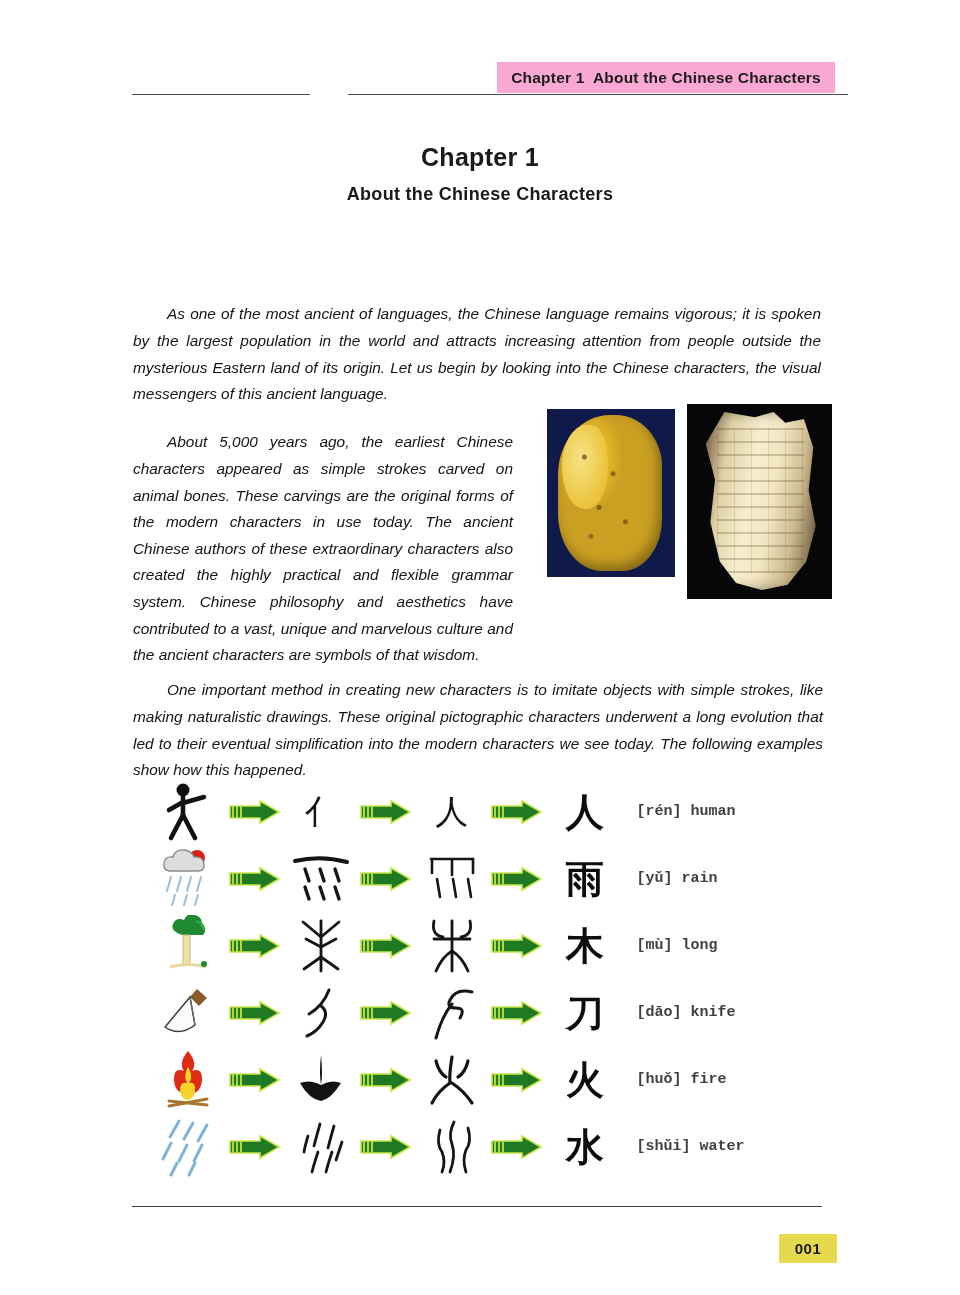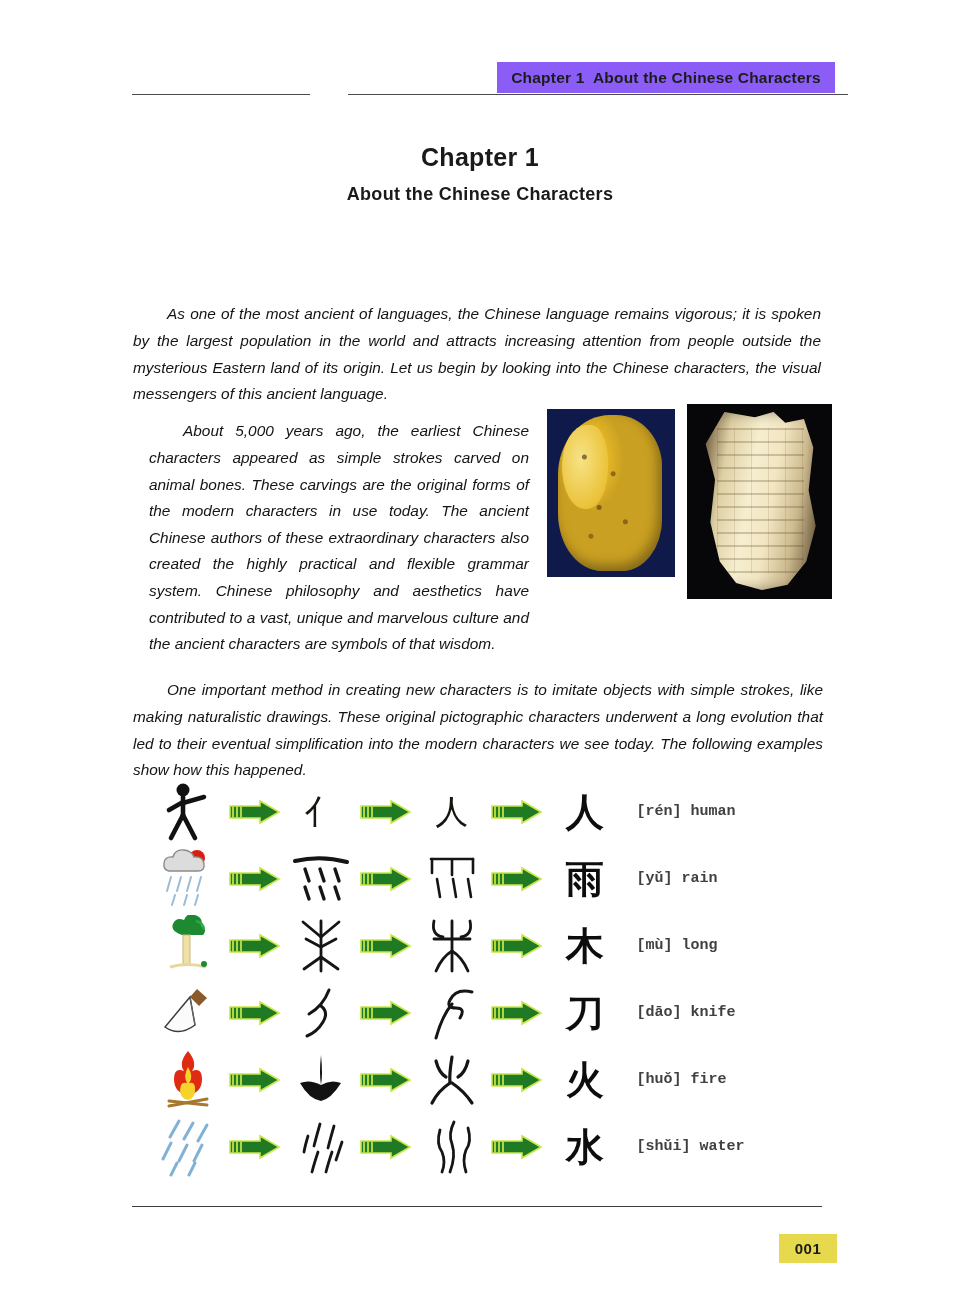--- a/index.html
+++ b/index.html
@@ -30,21 +30,21 @@
   }
   .header-rule.left  { left: 132px; width: 178px; }
   .header-rule.right { left: 348px; width: 500px; }
 
   .header-tab {
     position: absolute;
     left: 497px;
     top: 62px;
     width: 338px;
     height: 31px;
-    background: #8b5cf6;
+    background: #f9a8d4;
     display: flex;
     align-items: center;
     justify-content: center;
   }
   .header-tab-label {
     font-size: 15.5px;
     font-weight: 600;
     letter-spacing: .2px;
     color: #1c1c1c;
     white-space: pre;
@@ -83,23 +83,22 @@
   }
   .para.indent { text-indent: 34px; font-style: italic; }
 
   #para-intro {
     left: 133px;
     top: 286px;
     width: 688px;
   }
   #para-bones {
     left: 133px;
-    top: 403px;
+    top: 414px;
     width: 380px;
-    margin-left: 16px;
   }
   #para-method {
     left: 133px;
     top: 662px;
     width: 690px;
   }
 
   
   .photos {
     position: absolute;

